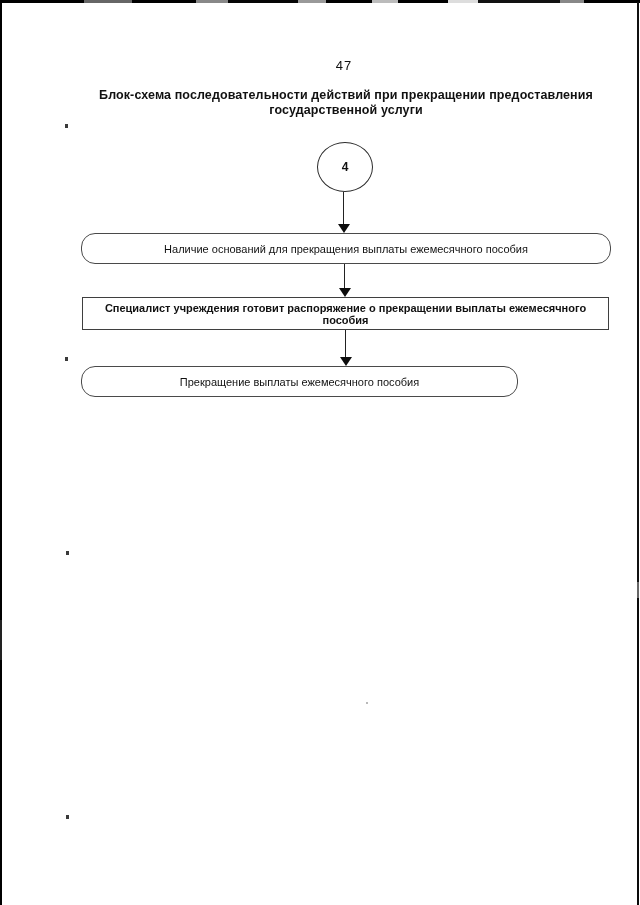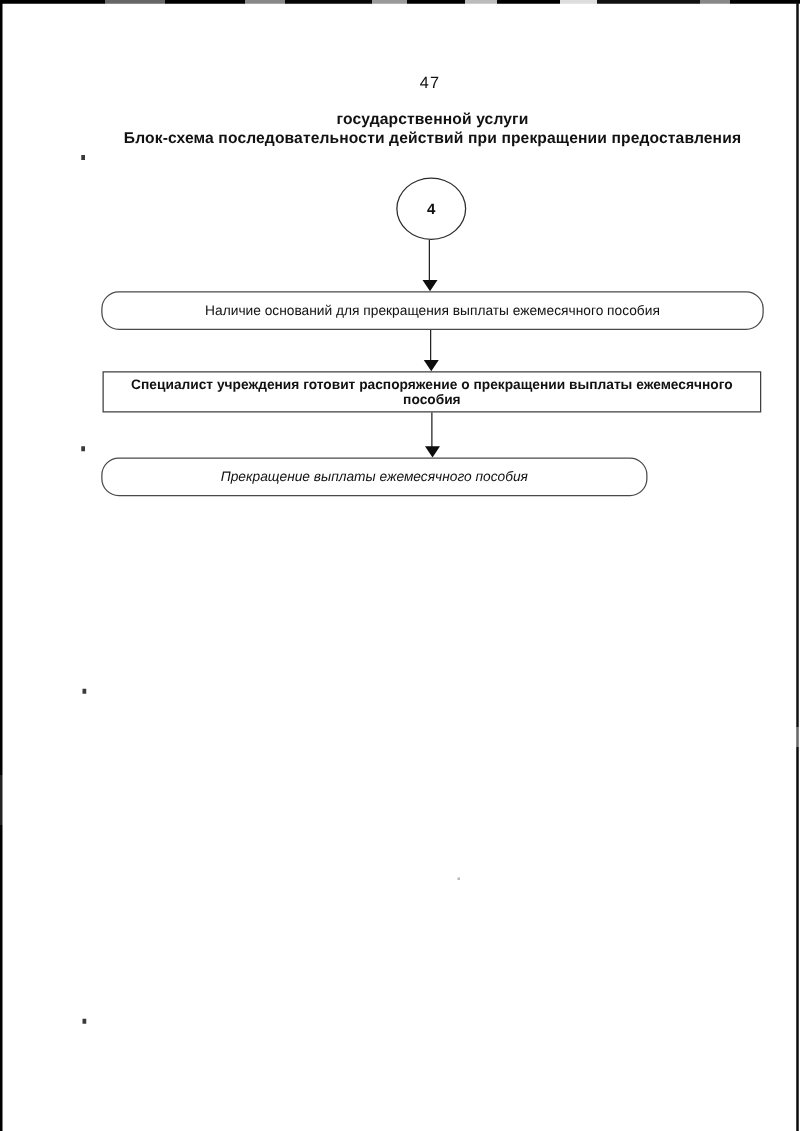--- a/index.html
+++ b/index.html
@@ -93,22 +93,22 @@
 <div class="edge-right"></div>
 <div class="speck" style="left:65px; top:124px;"></div>
 <div class="speck" style="left:65px; top:357px;"></div>
 <div class="speck" style="left:66px; top:551px;"></div>
 <div class="speck" style="left:66px; top:815px;"></div>
 <div class="speck faint" style="left:366px; top:702px;"></div>
 
 <div class="pageno">47</div>
 
 <div class="title">
+  <div class="line">Блок-схема последовательности действий при прекращении предоставления</div>
   <div class="line">государственной услуги</div>
-  <div class="line">Блок-схема последовательности действий при прекращении предоставления</div>
 </div>
 
 <div class="connector-circle">
   <span>4</span>
 </div>
 
 <div class="arrow" style="left:338px; top:192px; height:41px;">
   <div class="shaft"></div>
   <div class="head"></div>
 </div>
@@ -124,15 +124,15 @@
 
 <div class="box" style="left:82px; top:297px; width:527px; height:33px;font-weight:bold;">
   <span>Специалист учреждения готовит распоряжение о прекращении выплаты ежемесячного пособия</span>
 </div>
 
 <div class="arrow" style="left:340px; top:330px; height:36px;">
   <div class="shaft"></div>
   <div class="head"></div>
 </div>
 
-<div class="box rounded" style="left:81px; top:366px; width:437px; height:31px;font-style:italic;">
+<div class="box rounded" style="left:81px; top:366px; width:437px; height:31px;">
   <span>Прекращение выплаты ежемесячного пособия</span>
 </div>
 
 </body></html>

